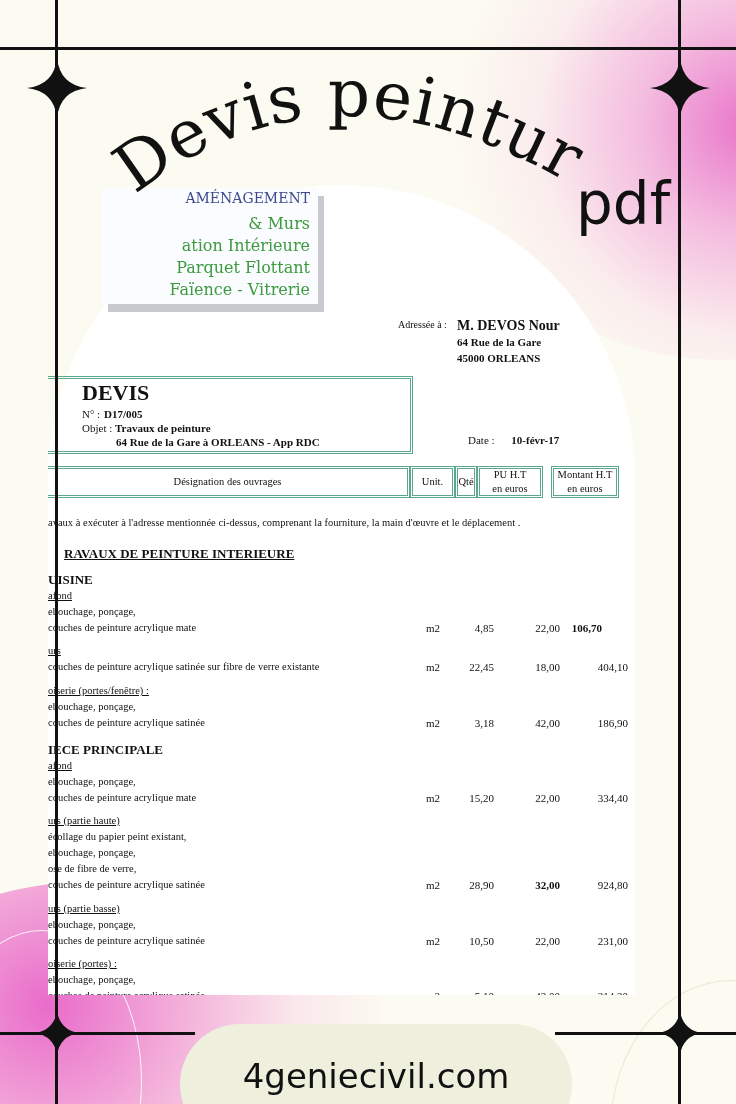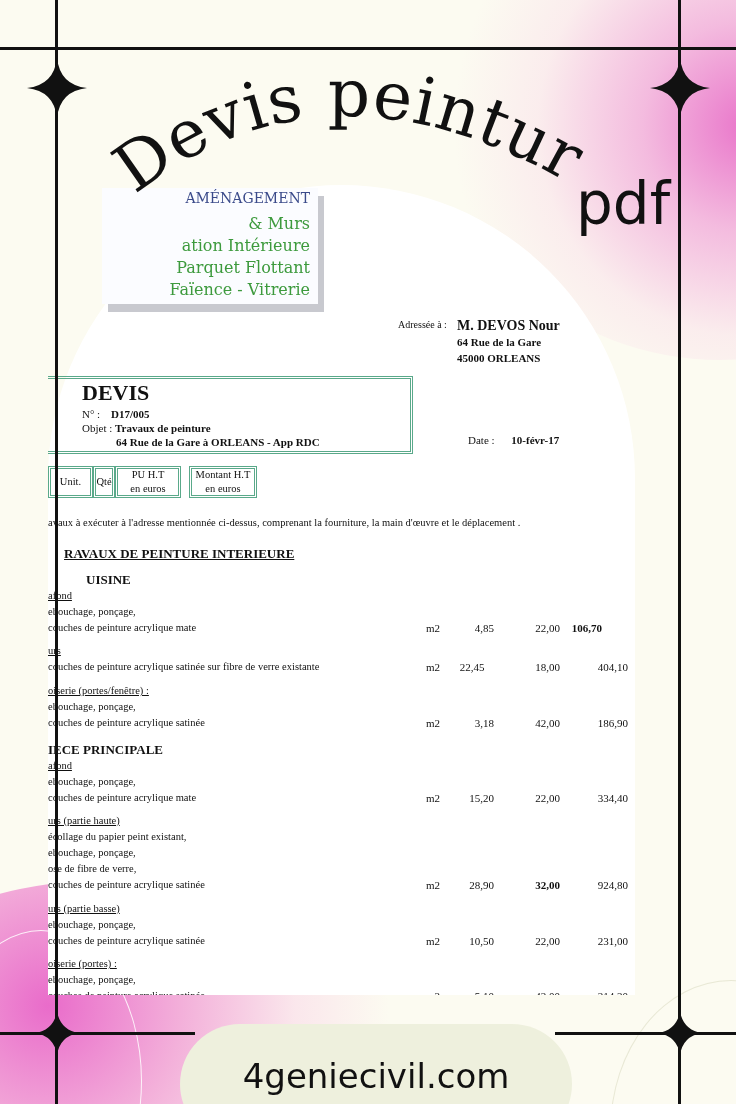--- a/index.html
+++ b/index.html
@@ -62,60 +62,61 @@
 <div class="doc addr">
   <div class="n">M. DEVOS Nour</div>
   <div>64 Rue de la Gare</div>
   <div>45000 ORLEANS</div>
 </div>
 
 <div class="doc devis-box"></div>
 <div class="doc devis-title">DEVIS</div>
 <div class="doc kv" style="left:82px;top:408px;">
   <span>N° :</span>
-  <b style="position:absolute;left:29px;white-space:nowrap;font-family:Liberation Serif, serif;">D17/005</b>
+  <b style="position:absolute;left:22px;white-space:nowrap;font-family:Liberation Serif, serif;">D17/005</b>
 </div>
 <div class="doc kv" style="left:82px;top:422px;white-space:nowrap;">
   <span>Objet :</span>
   <b>Travaux de peinture</b>
 </div>
 <div class="doc kv" style="left:116px;top:436px;white-space:nowrap;">
   <b>64 Rue de la Gare à ORLEANS - App RDC</b>
 </div>
 <div class="doc date">
   <span>Date :</span>
   <b>10-févr-17</b>
 </div>
 
 <div class="doc thead">
+  <div class="th" style="width:362px;">Désignation des ouvrages</div>
   <div class="th" style="width:45px;border-left-width:3px;">Unit.</div>
   <div class="th" style="width:22px;border-left-width:3px;">Qté</div>
   <div class="th" style="width:66px;border-left-width:3px;white-space:pre-line;">PU H.T
 en euros</div>
   <div class="th" style="width:68px;border-left-width:3px;white-space:pre-line;margin-left:8px;">Montant H.T
 en euros</div>
 </div>
 
 <div class="doc intro">avaux  à exécuter à l'adresse mentionnée ci-dessus, comprenant la fourniture, la main d'œuvre et le déplacement .</div>
 <div class="doc section u" style="left:48px;top:546px;">RAVAUX DE PEINTURE INTERIEURE</div>
 
-<div class="doc section" style="left:48px;top:572px;padding-left:38px;">UISINE</div>
+<div class="doc section" style="left:48px;top:572px;">UISINE</div>
 
 <div class="doc sub" style="left:48px;top:590px;">afond</div>
 <div class="doc desc" style="left:48px;top:606px;">ebouchage, ponçage,</div>
 <div class="doc desc" style="left:48px;top:622px;">couches de peinture acrylique mate</div>
 <div class="doc num" style="left:400px;top:622px;width:40px;">m2</div>
 <div class="doc num" style="left:450px;top:622px;width:44px;">4,85</div>
 <div class="doc num" style="left:510px;top:622px;width:50px;">22,00</div>
 <div class="doc num" style="left:544px;top:622px;width:58px;font-weight:bold;">106,70</div>
 
 <div class="doc sub" style="left:48px;top:645px;">urs</div>
 <div class="doc desc" style="left:48px;top:661px;">couches de peinture acrylique satinée sur fibre de verre existante</div>
 <div class="doc num" style="left:400px;top:661px;width:40px;">m2</div>
-<div class="doc num" style="left:450px;top:661px;width:44px;text-align:center;">22,45</div>
+<div class="doc num" style="left:450px;top:661px;width:44px;">22,45</div>
 <div class="doc num" style="left:510px;top:661px;width:50px;">18,00</div>
 <div class="doc num" style="left:570px;top:661px;width:58px;">404,10</div>
 
 <div class="doc sub" style="left:48px;top:685px;">oiserie (portes/fenêtre) :</div>
 <div class="doc desc" style="left:48px;top:701px;">ebouchage, ponçage,</div>
 <div class="doc desc" style="left:48px;top:717px;">couches de peinture acrylique satinée</div>
 <div class="doc num" style="left:400px;top:717px;width:40px;">m2</div>
 <div class="doc num" style="left:450px;top:717px;width:44px;">3,18</div>
 <div class="doc num" style="left:510px;top:717px;width:50px;">42,00</div>
 <div class="doc num" style="left:570px;top:717px;width:58px;">186,90</div>

